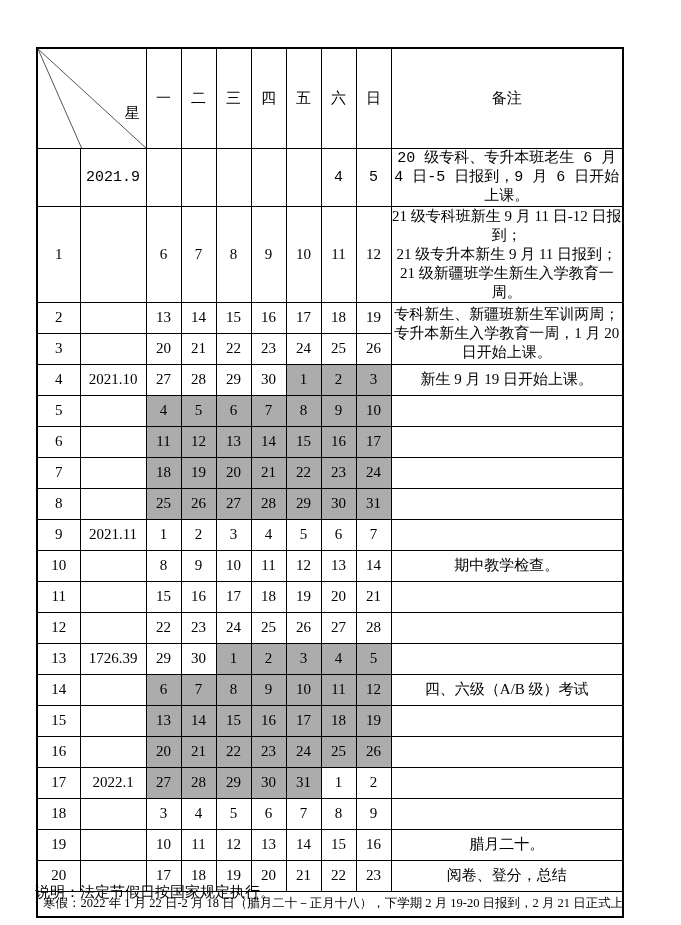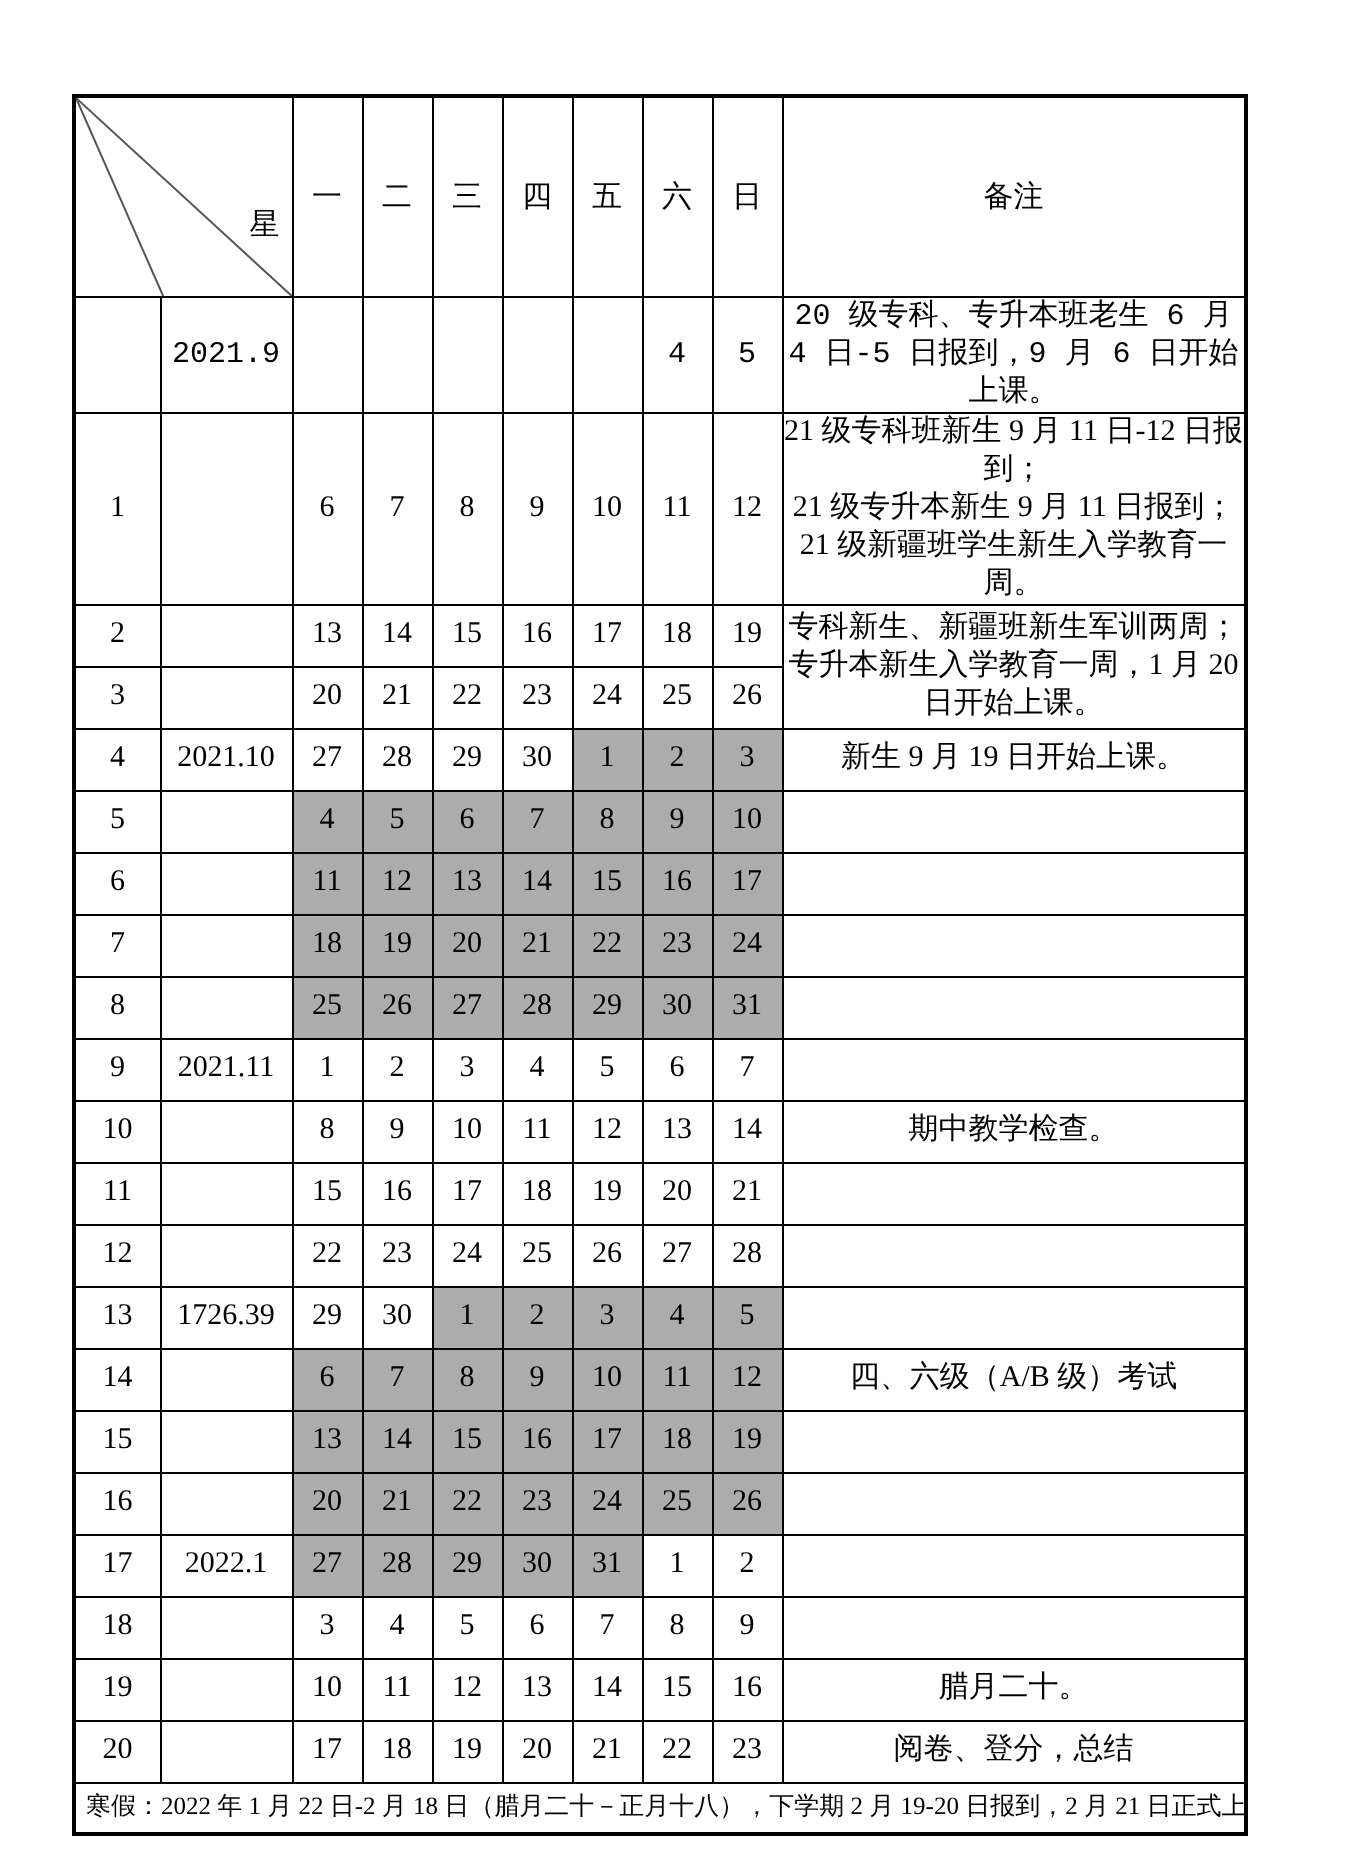--- a/index.html
+++ b/index.html
@@ -321,13 +321,14 @@
           <td class="remark-c">阅卷、登分，总结</td>
         </tr>
       </tbody>
     <tfoot>
       <tr class="vac" style="height:26px">
         <td colspan="10">寒假：2022 年 1 月 22 日-2 月 18 日（腊月二十－正月十八），下学期 2 月 19-20 日报到，2 月 21 日正式上课。</td>
       </tr>
     </tfoot>
   </table>
 
+  <div class="note">说明：法定节假日按国家规定执行。</div>
 </div>
 
 </body></html>

